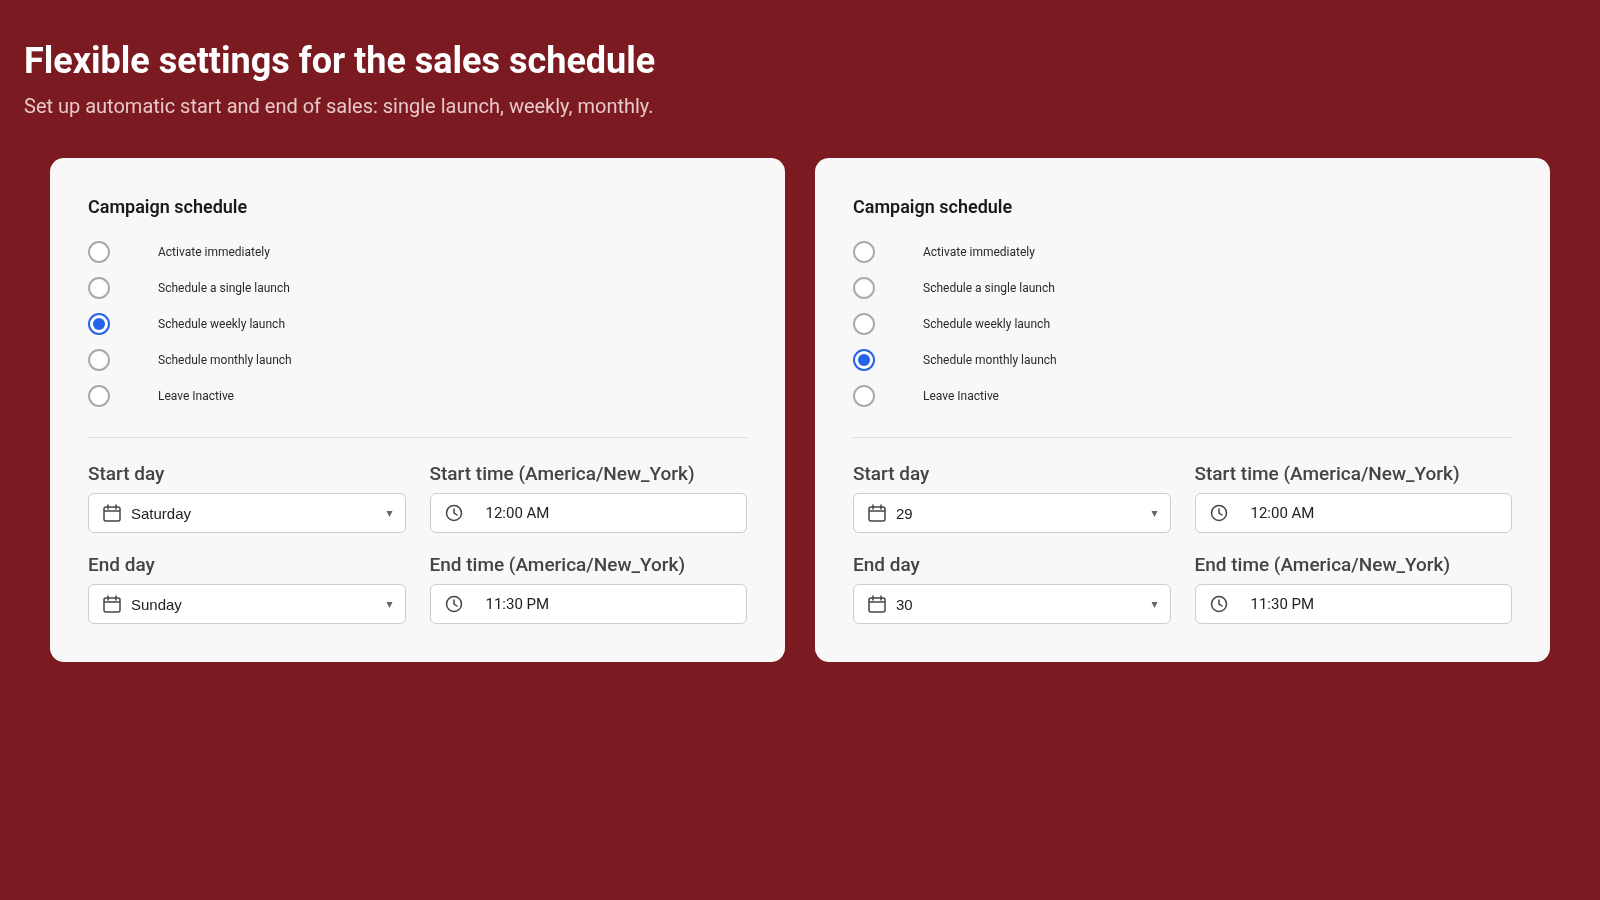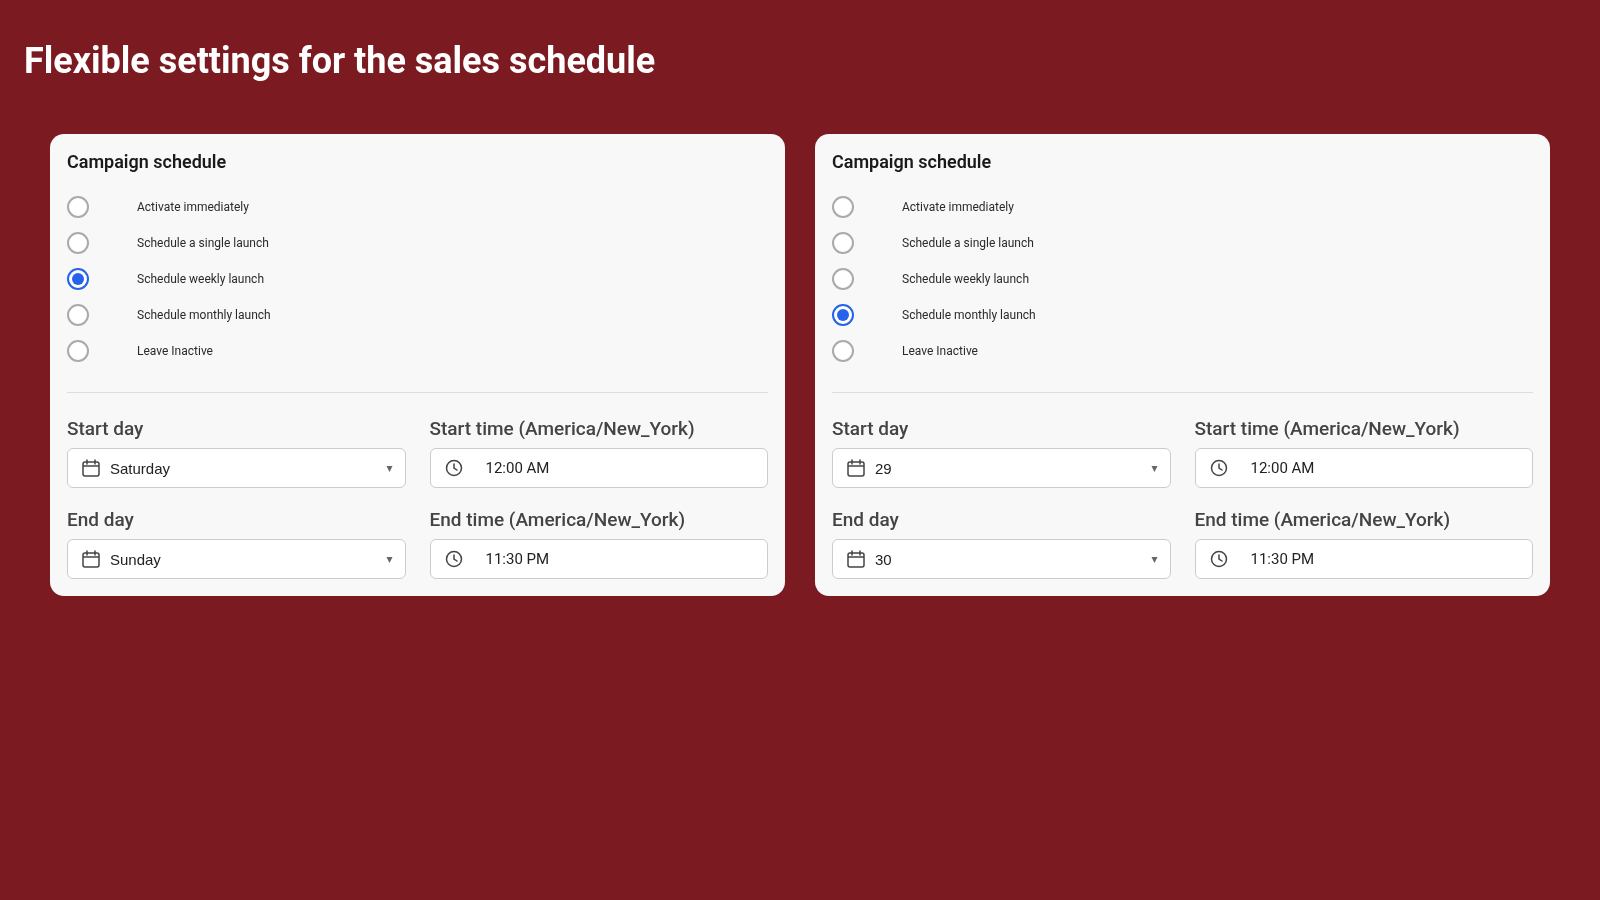--- a/index.html
+++ b/index.html
@@ -67,21 +67,21 @@
     .cards-container {
       display: flex;
       gap: 30px;
       padding: 10px 50px 40px 50px;
     }
 
     .card {
       background: #f8f8f8;
       border-radius: 14px;
       flex: 1;
-      padding: 17px;
+      padding: 38px;
     }
 
     .card-title {
       font-size: 18px;
       font-weight: 600;
       color: #1a1a1a;
       margin-bottom: 24px;
     }
 
     .radio-group {
@@ -209,20 +209,21 @@
       width: 18px;
       height: 18px;
     }
   </style>
 </head>
 <body>
 
 <div class="header-area">
   <div>
     <div class="page-title">Flexible settings for the sales schedule</div>
+    <div class="page-subtitle">Set up automatic start and end of sales: single launch, weekly, monthly.</div>
   </div>
 </div>
 
 <div class="cards-container">
 
   <div class="card">
     <div class="card-title">Campaign schedule</div>
 
     <div class="radio-group">
       <label class="radio-item">

